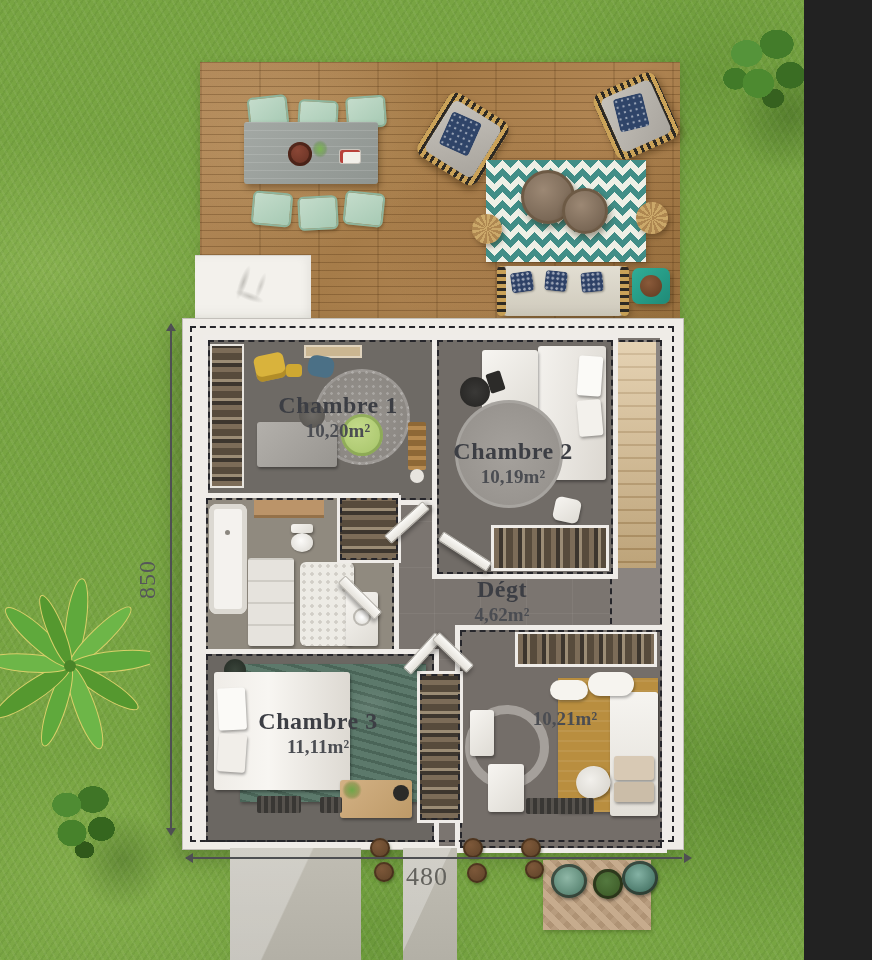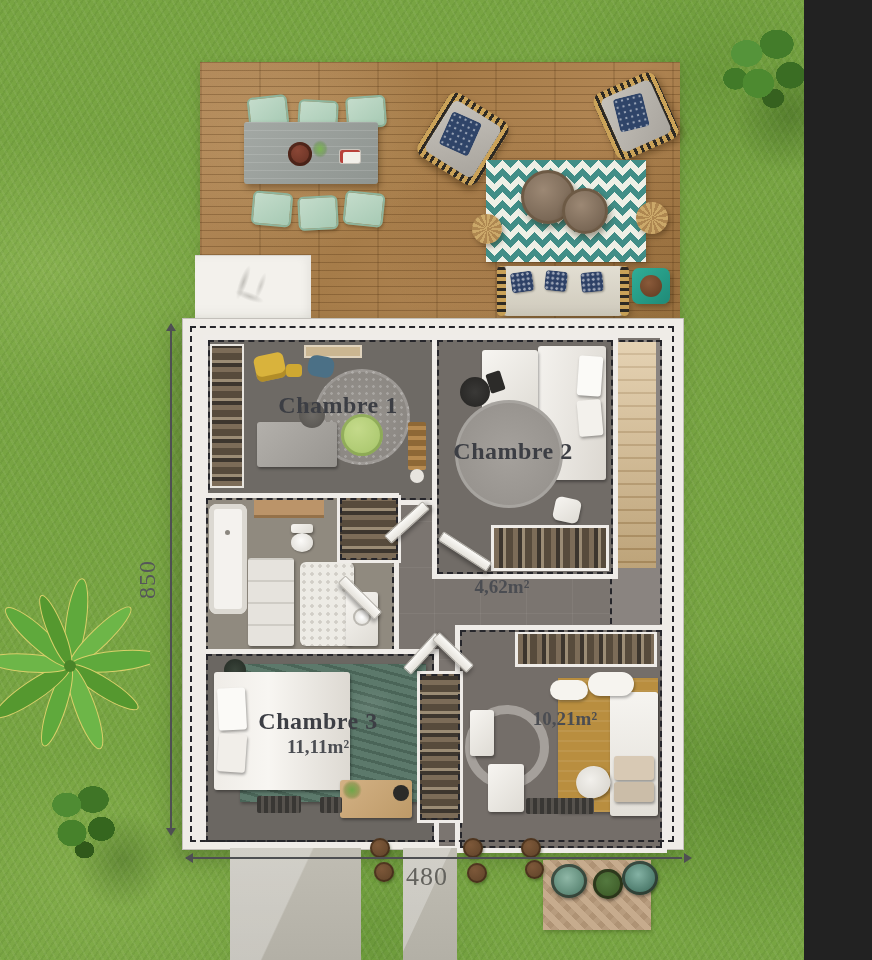--- a/index.html
+++ b/index.html
@@ -273,25 +273,28 @@
   <div class="door" style="left:381px;top:517px;width:50px;transform:rotate(-42deg);"></div>
   <div class="door" style="left:436px;top:546px;width:56px;transform:rotate(33deg);"></div>
   <div class="door" style="left:334px;top:592px;width:50px;transform:rotate(45deg);"></div>
   <div class="door" style="left:399px;top:648px;width:46px;transform:rotate(-48deg);"></div>
   <div class="door" style="left:429px;top:647px;width:46px;transform:rotate(44deg);"></div>
 
   <div class="abs" style="left:190px;top:326px;width:480px;height:512px;border:2px dashed #26262b;pointer-events:none;"></div>
 
   <div class="room-label" style="left:238px;top:392px;width:200px;">
     <div class="room-name">Chambre 1</div>
+    <div class="room-area">10,20m²</div>
   </div>
   <div class="room-label" style="left:413px;top:438px;width:200px;">
     <div class="room-name">Chambre 2</div>
+    <div class="room-area">10,19m²</div>
   </div>
   <div class="room-label" style="left:422px;top:576px;width:160px;">
+    <div class="room-name">Dégt</div>
     <div class="room-area">4,62m²</div>
   </div>
   <div class="room-label" style="left:218px;top:708px;width:200px;text-align:center;">
     <div class="room-name">Chambre 3</div>
     <div class="room-area">11,11m²</div>
   </div>
   <div class="room-label" style="left:465px;top:708px;width:200px;">
     <div class="room-area">10,21m²</div>
   </div>
 

